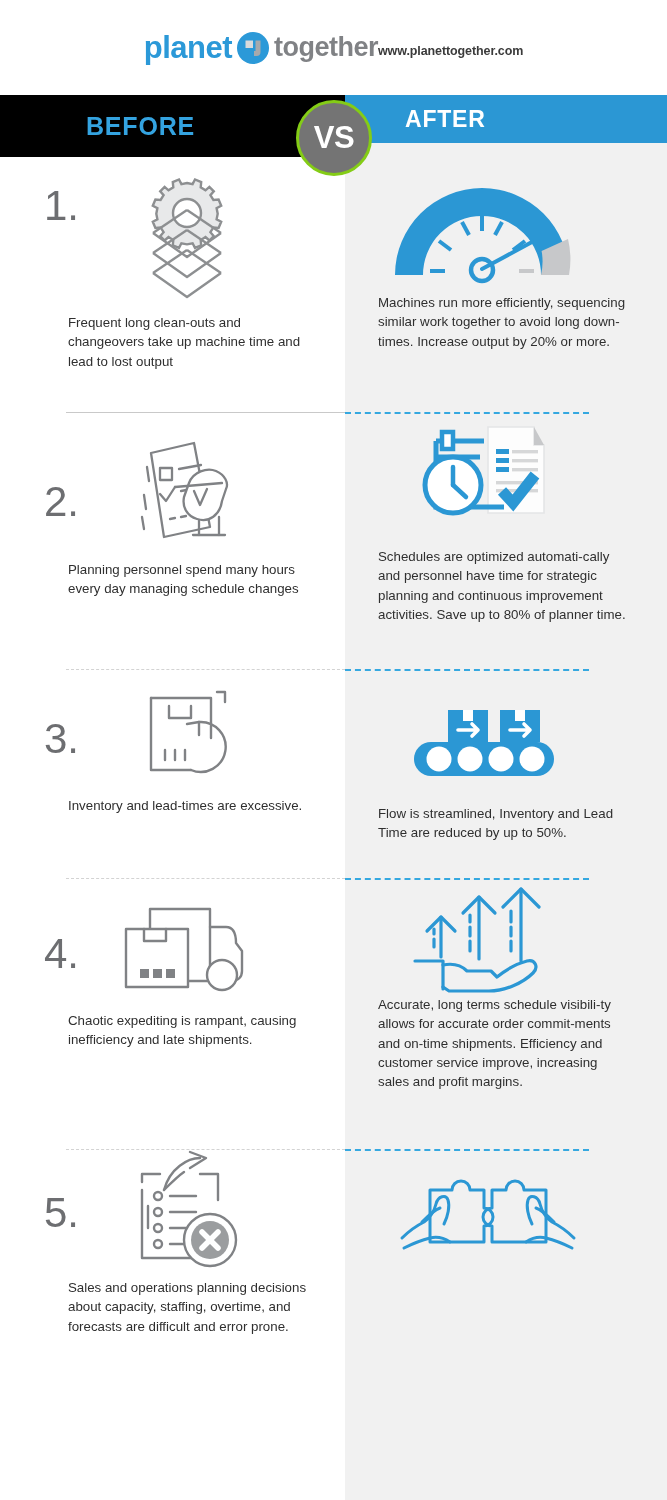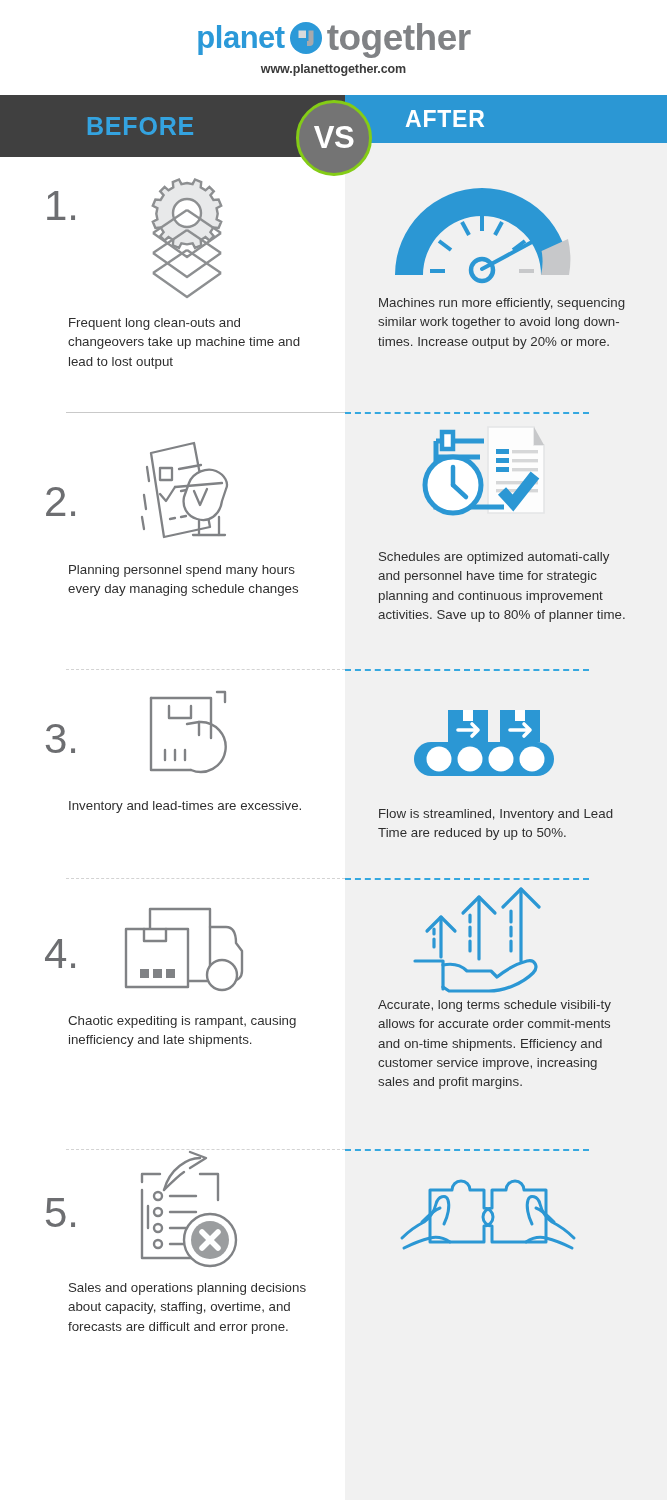--- a/index.html
+++ b/index.html
@@ -6,31 +6,31 @@
   html, body {
     width: 667px;
     background: #ffffff;
     font-family: "Liberation Sans", sans-serif;
   }
   body { position: relative; width: 667px; min-height: 1500px; overflow: hidden; }
 
   
   .logo-area {
     height: 95px;
-    display: flex; flex-direction: column;
+    display: flex; flex-direction: row;
     align-items: center; justify-content: center;
     background: #ffffff;
   }
   .logo-row { display: flex; align-items: center; gap: 4px; }
   .logo-word-1 {
     font-size: 31px; font-weight: bold; color: #2b99d8;
     letter-spacing: -0.5px; line-height: 1;
   }
   .logo-word-2 {
-    font-size: 37px; font-weight: bold; color: #808285;
+    font-size: 27px; font-weight: bold; color: #808285;
     letter-spacing: -0.5px; line-height: 1;
   }
   .logo-mark { width: 34px; height: 34px; display: block; }
   .logo-url {
     margin-top: 6px;
     font-size: 12.5px; font-weight: bold; color: #3b3b3b;
     letter-spacing: -0.1px;
   }
 
   
@@ -43,21 +43,21 @@
 
   
   .band {
     position: relative;
     height: 62px;
     z-index: 2;
     display: flex;
   }
   .band-before {
     width: 345px; height: 62px;
-    background: #404040;
+    background: #000000;
     display: flex; align-items: center;
   }
   .band-before-label {
     margin-left: 86px;
     font-size: 25px; font-weight: bold; color: #34a3e0;
     letter-spacing: 0.8px;
   }
   .band-after {
     flex: 1; height: 48px;
     background: #2b97d4;

